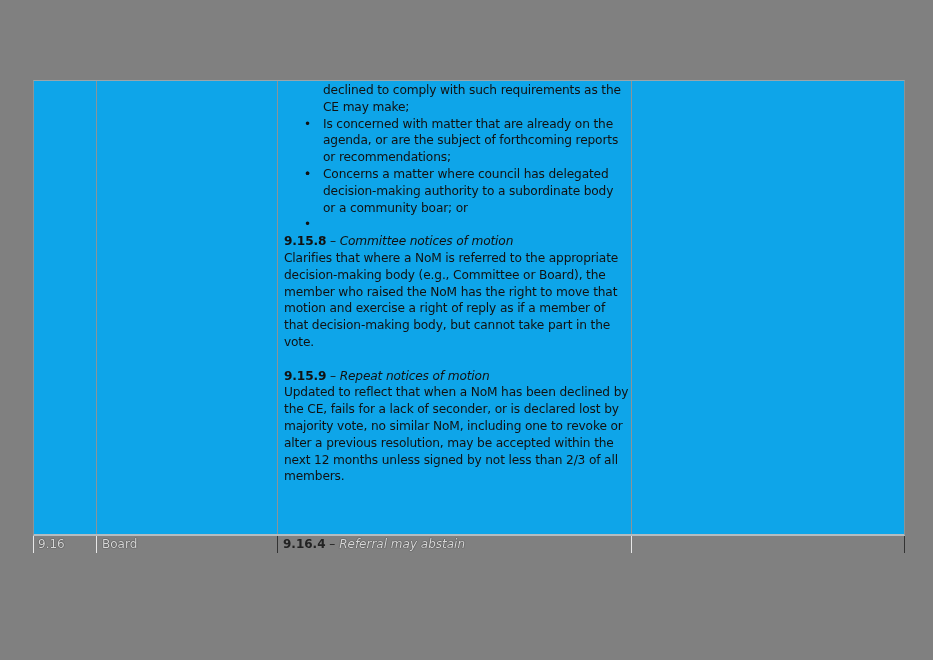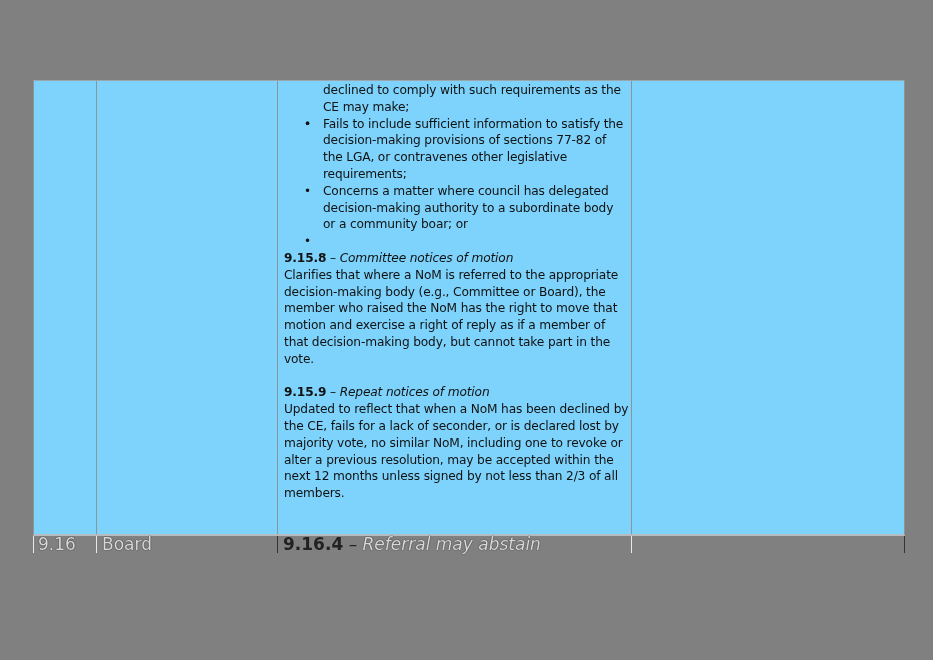--- a/index.html
+++ b/index.html
@@ -2,21 +2,21 @@
 <html><head>
 <meta charset="utf-8">
 <style>
   html, body { margin: 0; padding: 0; }
   body {
     width: 933px; height: 660px; background: #808080; position: relative; overflow: hidden;
     font-family: "DejaVu Sans", "Liberation Sans", sans-serif;
   }
   .table { position: absolute; left: 33px; top: 80px; width: 872px; }
   .row-main {
-    position: relative; height: 453px; background: #7dd3fc;
+    position: relative; height: 453px; background: #0ea5e9;
     border-top: 1px solid #9aa6ab; border-left: 1px solid #8a9499; border-right: 1px solid #8a9499;
     border-bottom: 2px solid #b4bcc0;
   }
   .col { position: absolute; top: 0; bottom: 0; }
   .c1 { left: 0; width: 62px; border-right: 1px solid #8a9499; }
   .c2 { left: 63px; width: 180px; border-right: 1px solid #8a9499; }
   .c3 { left: 244px; width: 353px; border-right: 1px solid #8a9499; }
   .c4 { left: 598px; right: 0; }
   .content {
     position: absolute; left: 6px; top: 1px; width: 345px;
@@ -24,39 +24,39 @@
     letter-spacing: -0.15px;
   }
   ul { margin: 0; padding: 0; list-style: none; }
   li { position: relative; padding-left: 39px; }
   li .bullet { position: absolute; left: 20px; top: 0; font-size: 12px; }
   .para { margin-top: 16.8px; }
   .sec-num { font-weight: bold; }
   .sec-title { font-style: italic; }
   .row-next { position: relative; height: 17px; }
   .row-next .cell {
-    position: absolute; top: 0; height: 17px; font-size: 17px; line-height: 17px;
+    position: absolute; top: 0; height: 17px; font-size: 12px; line-height: 17px;
     color: #d8d8d8; text-shadow: 0 0 1px #333, 0 0 1px #333;
   }
   .row-next .vline { position: absolute; top: 0; height: 17px; width: 1px; background: #e8e8e8; }
   .row-next .vline.dark { background: #333; }
 </style>
 </head>
 <body>
 
 <div class="table">
   <div class="row-main">
     <div class="col c1"><span></span></div>
     <div class="col c2"><span></span></div>
     <div class="col c3">
       <div class="content">
         <ul>
           <li style="padding-top:0;"><span>declined to comply with such requirements as the CE may make;</span></li>
+          <li><span class="bullet">•</span><span>Is concerned with matter that are already on the agenda, or are the subject of forthcoming reports or recommendations;</span></li>
           <li><span class="bullet">•</span></li>
-          <li><span class="bullet">•</span><span>Fails to include sufficient information to satisfy the decision-making provisions of sections 77-82 of the LGA, or contravenes other legislative requirements;</span></li>
           <li><span class="bullet">•</span><span>Concerns a matter where council has delegated decision-making authority to a subordinate body or a community boar; or</span></li>
           <li><span class="bullet">•</span></li>
         </ul>
 
         <div class="para">
           <div><span class="sec-num">9.15.8</span><span> – </span><span class="sec-title">Committee notices of motion</span></div>
           <div>Clarifies that where a NoM is referred to the appropriate decision-making body (e.g., Committee or Board), the member who raised the NoM has the right to move that motion and exercise a right of reply as if a member of that decision-making body, but cannot take part in the vote.</div>
         </div>
 
         <div class="para">

